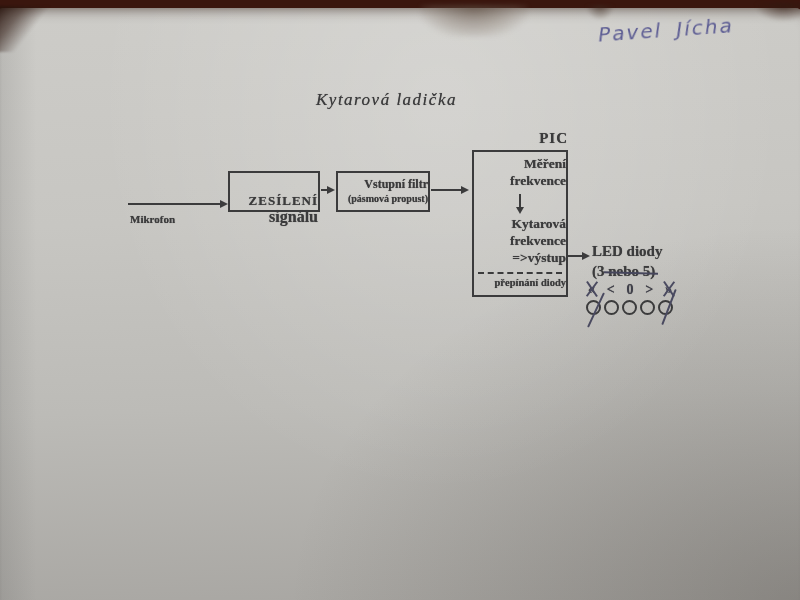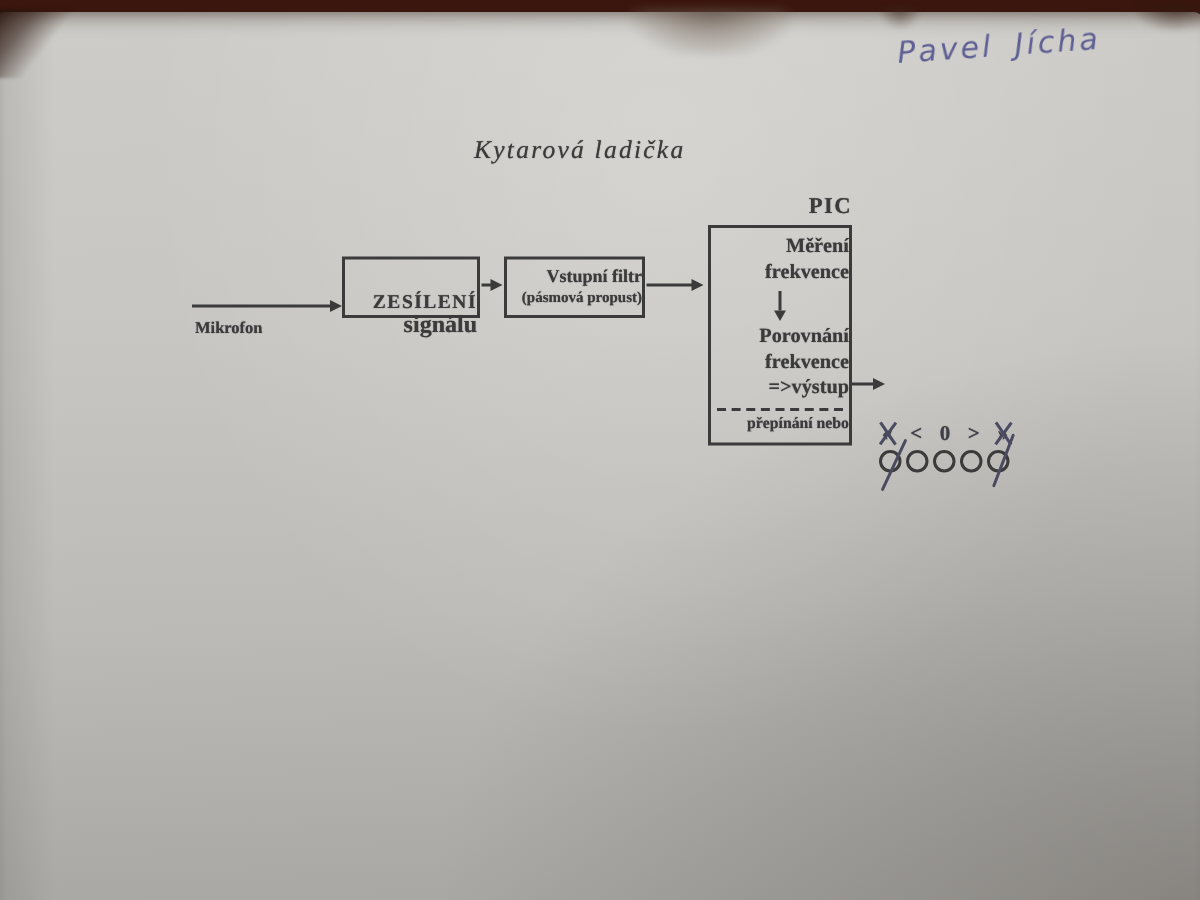--- a/index.html
+++ b/index.html
@@ -164,31 +164,35 @@
     <div class="box box-pic">
       <div class="pic-step1">
         <div>Měření</div>
         <div>frekvence</div>
       </div>
       <div class="pic-varrow">
         <div class="stem"></div>
           <div class="head"></div>
       </div>
       <div class="pic-step2">
-        <div>Porovnání</div>
+        <div>Kytarová</div>
         <div>frekvence</div>
         <div>=&gt;výstup</div>
       </div>
       <div class="pic-dash"></div>
-      <div class="pic-footer">přepínání nebo</div>
+      <div class="pic-footer">přepínání diody</div>
     </div>
 
     <div class="hline" style="left:568px;top:255px;width:15px;"></div>
     <div class="ah-right" style="left:582px;top:252px;"></div>
 
+    <div class="lbl led-label">
+      <div>LED diody</div>
+      <div><span>(3 </span><span class="struck">nebo 5)</span></div>
+    </div>
 
     <div class="symbols">
       <span class="sym crossed">«</span>
       <span class="sym">&lt;</span>
       <span class="sym">0</span>
       <span class="sym">&gt;</span>
       <span class="sym crossed">»</span>
     </div>
 
     <div class="leds">

